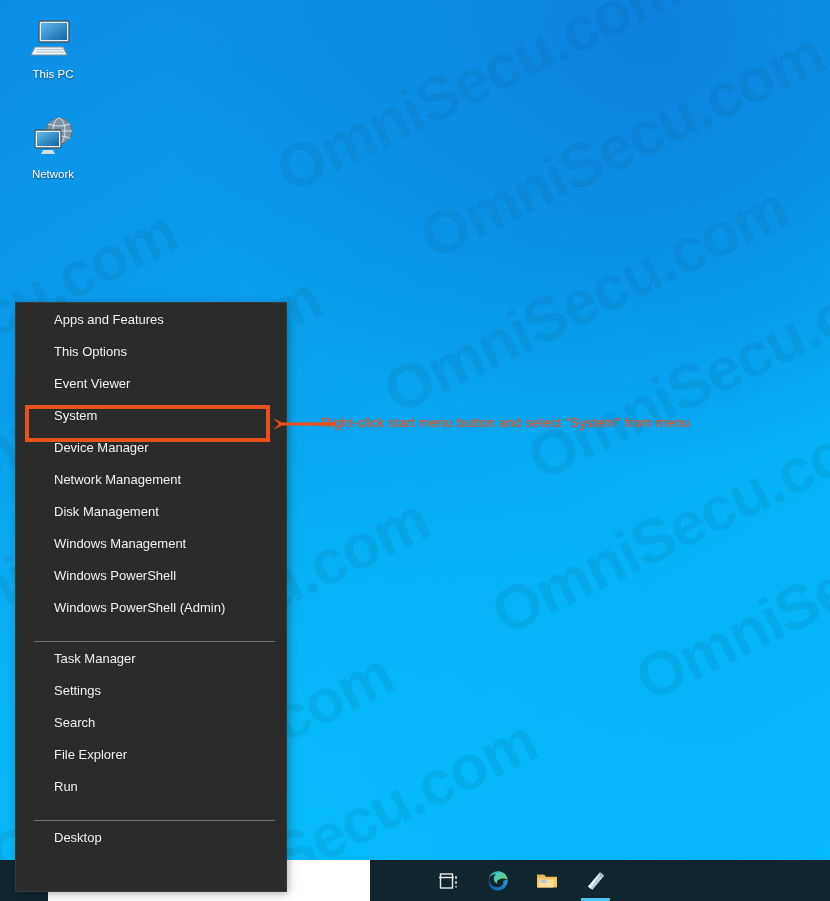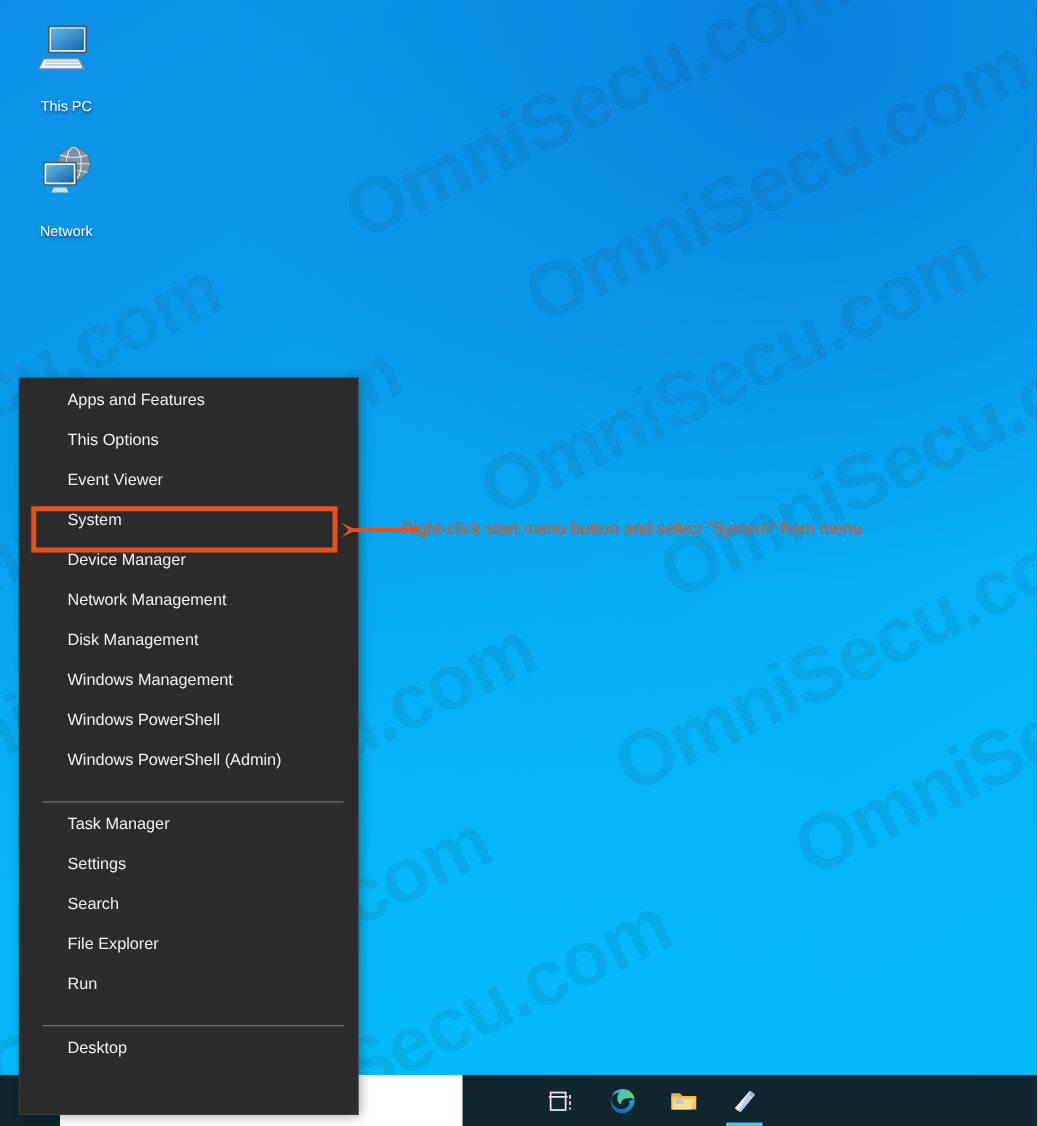--- a/index.html
+++ b/index.html
@@ -65,21 +65,21 @@
     padding-top: 6px;
     cursor: default;
   }
   .desk-icon .glyph {
     width: 48px;
     height: 48px;
     position: relative;
     display: block;
   }
   .desk-icon .label {
-    margin-top: 18px;
+    margin-top: 6px;
     font-size: 11.5px;
     color: #ffffff;
     text-align: center;
     text-shadow: 0 1px 2px rgba(0,0,0,.55);
     line-height: 1.15;
   }
 
   
   #winx-menu {
     position: absolute;

